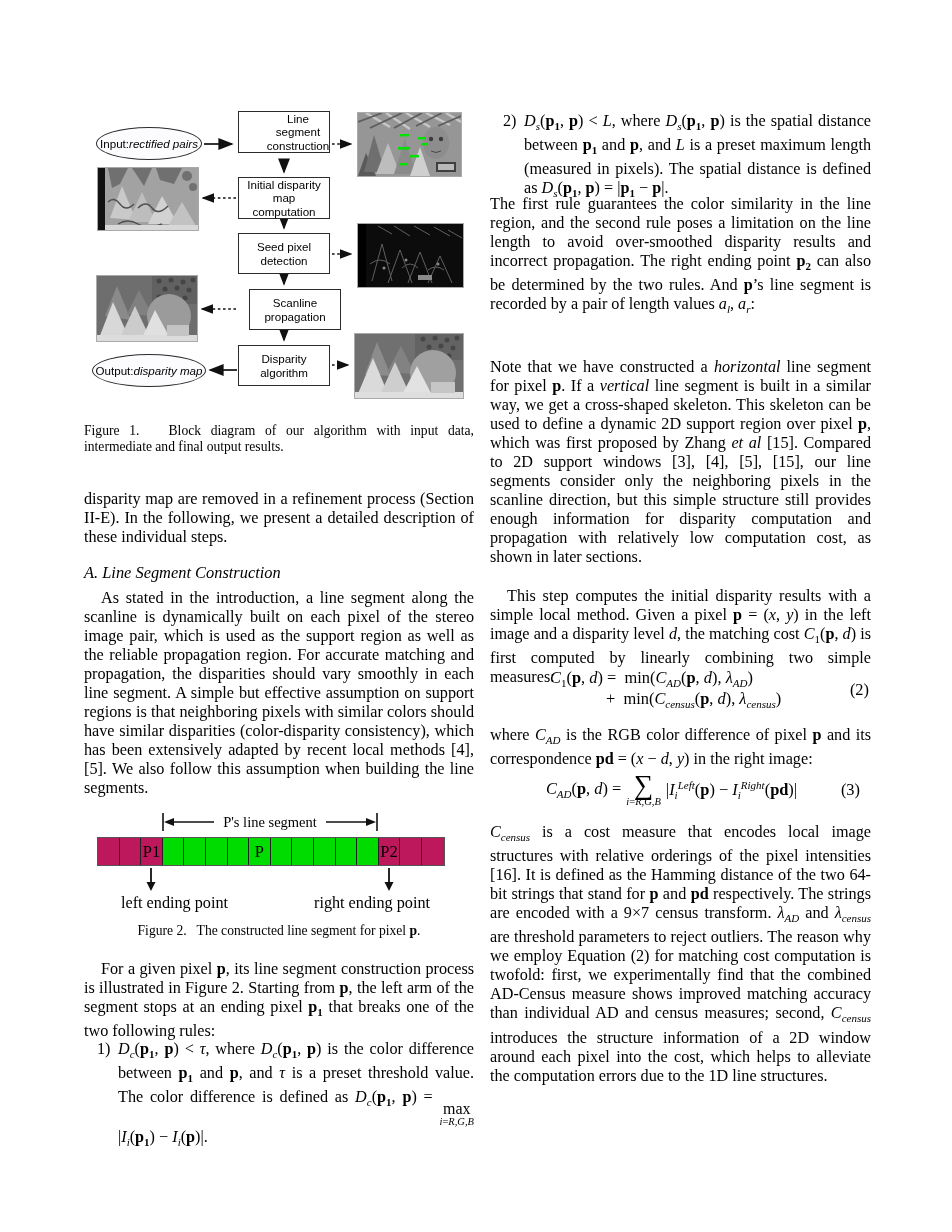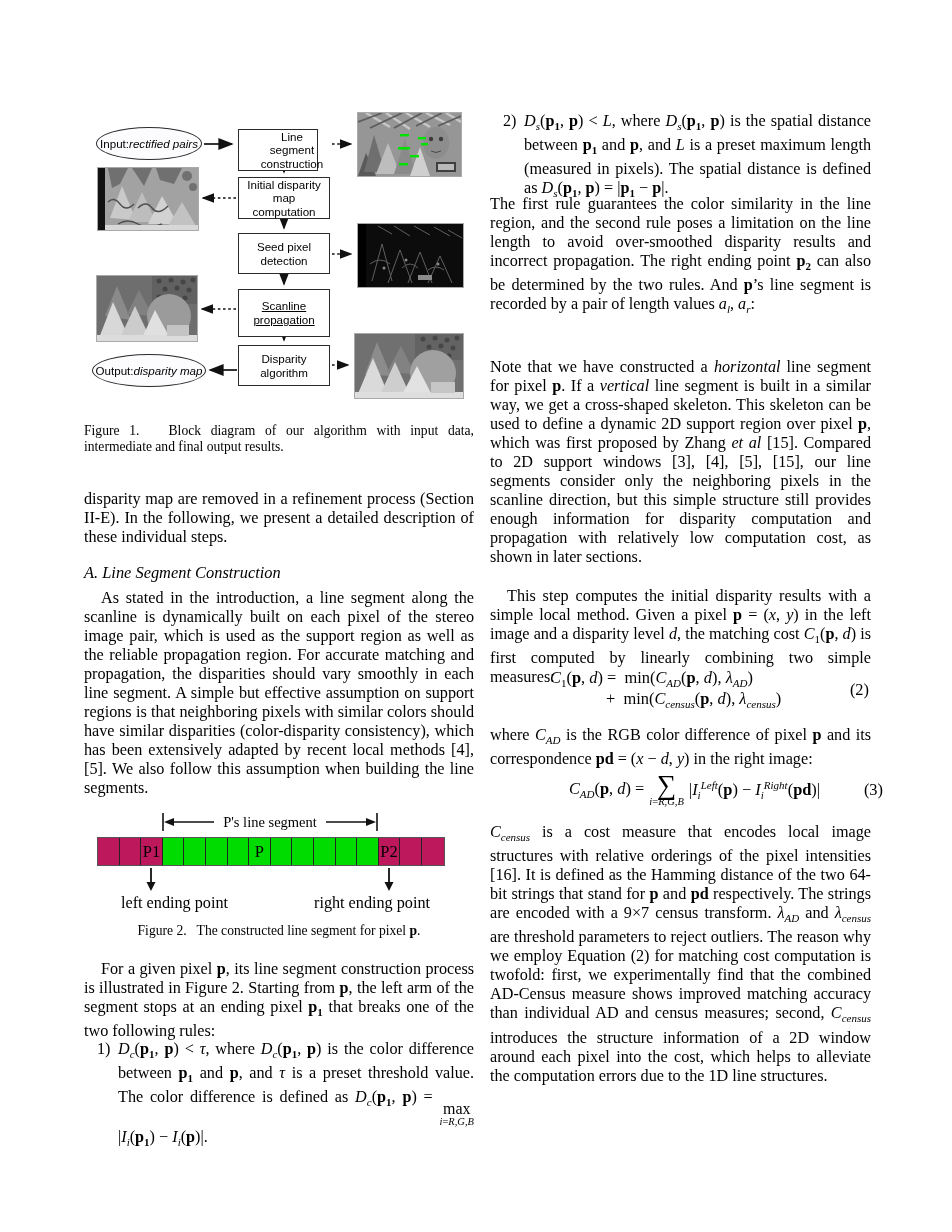--- a/index.html
+++ b/index.html
@@ -76,24 +76,24 @@
         <line x1="152" y1="90" x2="119" y2="90" marker-end="url(#ah)"></line>
         <line x1="248" y1="146" x2="267" y2="146" marker-end="url(#ah)"></line>
         <line x1="152" y1="201" x2="118" y2="201" marker-end="url(#ah)"></line>
         <line x1="248" y1="257" x2="264" y2="257" marker-end="url(#ah)"></line>
       </g>
     </svg>
 
     <div class="fellipse" style="left:12px;top:19px;width:106px;height:33px;">Input: <i>rectified pairs</i></div>
     <div class="fellipse" style="left:8px;top:246px;width:114px;height:33px;">Output: <i>disparity map</i></div>
 
-    <div class="fbox" style="left:154px;top:21px;width:80px;height:42px;padding-left:32px;">Line segment construction</div>
+    <div class="fbox" style="left:154px;top:3px;width:92px;height:42px;padding-left:32px;">Line segment construction</div>
     <div class="fbox" style="left:154px;top:69px;width:92px;height:42px;">Initial disparity map computation</div>
     <div class="fbox" style="left:154px;top:125px;width:92px;height:41px;">Seed pixel detection</div>
-    <div class="fbox" style="left:154px;top:181px;width:92px;height:48px;text-decoration:underline;">Scanline propagation</div>
+    <div class="fbox" style="left:165px;top:181px;width:92px;height:41px;">Scanline propagation</div>
     <div class="fbox" style="left:154px;top:237px;width:92px;height:41px;">Disparity algorithm</div>
 
     <div class="thumb" style="left:273px;top:4px;">
       <svg width="103" height="63" viewBox="0 0 103 63">
         <rect width="103" height="63" fill="#969696"></rect>
         <g stroke="#c6c6c6" stroke-width="2.4">
           <line x1="8" y1="0" x2="32" y2="14"></line>
             <line x1="28" y1="0" x2="52" y2="16"></line>
           <line x1="48" y1="0" x2="72" y2="14"></line>
             <line x1="68" y1="0" x2="92" y2="12"></line>
@@ -310,21 +310,21 @@
   <div class="eq" style="left:490px;top:668px;width:381px;height:44px;">
     <div class="eq2-rhs" style="padding-left:60px;">
       <div><i>C</i><sub>1</sub>(<b>p</b>, <i>d</i>) = &nbsp;min(<i>C<sub>AD</sub></i>(<b>p</b>, <i>d</i>), <i>λ<sub>AD</sub></i>)</div>
       <div class="eq2-line2">+ &nbsp;min(<i>C<sub>census</sub></i>(<b>p</b>, <i>d</i>), <i>λ<sub>census</sub></i>)</div>
     </div>
     <span class="eq-num">(2)</span>
   </div>
 
   <p class="abs body-text" style="left:490px;top:726px;width:381px;">where <i>C<sub>AD</sub></i> is the RGB color difference of pixel <b>p</b> and its correspondence <b>pd</b> = (<i>x</i> − <i>d</i>, <i>y</i>) in the right image:</p>
 
-  <div class="eq" style="left:504px;top:768px;width:381px;height:44px;display:flex;align-items:center;justify-content:center;text-align:right;">
+  <div class="eq" style="left:481px;top:768px;width:381px;height:44px;display:flex;align-items:center;justify-content:center;text-align:right;">
     <span><i>C<sub>AD</sub></i>(<b>p</b>, <i>d</i>) =</span>
     <span class="sumstack">
       <span class="sum">∑</span>
       <span class="sumlim"><i>i</i>=<i>R,G,B</i></span>
     </span>
     <span>|<i>I<sub>i</sub><sup>Left</sup></i>(<b>p</b>) − <i>I<sub>i</sub><sup>Right</sup></i>(<b>pd</b>)|</span>
     <span class="eq-num">(3)</span>
   </div>
 
   <p class="abs body-text" style="left:490px;top:823px;width:381px;"><i>C<sub>census</sub></i> is a cost measure that encodes local image structures with relative orderings of the pixel intensities [16]. It is defined as the Hamming distance of the two 64-bit strings that stand for <b>p</b> and <b>pd</b> respectively. The strings are encoded with a 9×7 census transform. <i>λ<sub>AD</sub></i> and <i>λ<sub>census</sub></i> are threshold parameters to reject outliers. The reason why we employ Equation (2) for matching cost computation is twofold: first, we experimentally find that the combined AD-Census measure shows improved matching accuracy than individual AD and census measures; second, <i>C<sub>census</sub></i> introduces the structure information of a 2D window around each pixel into the cost, which helps to alleviate the computation errors due to the 1D line structures.</p>

